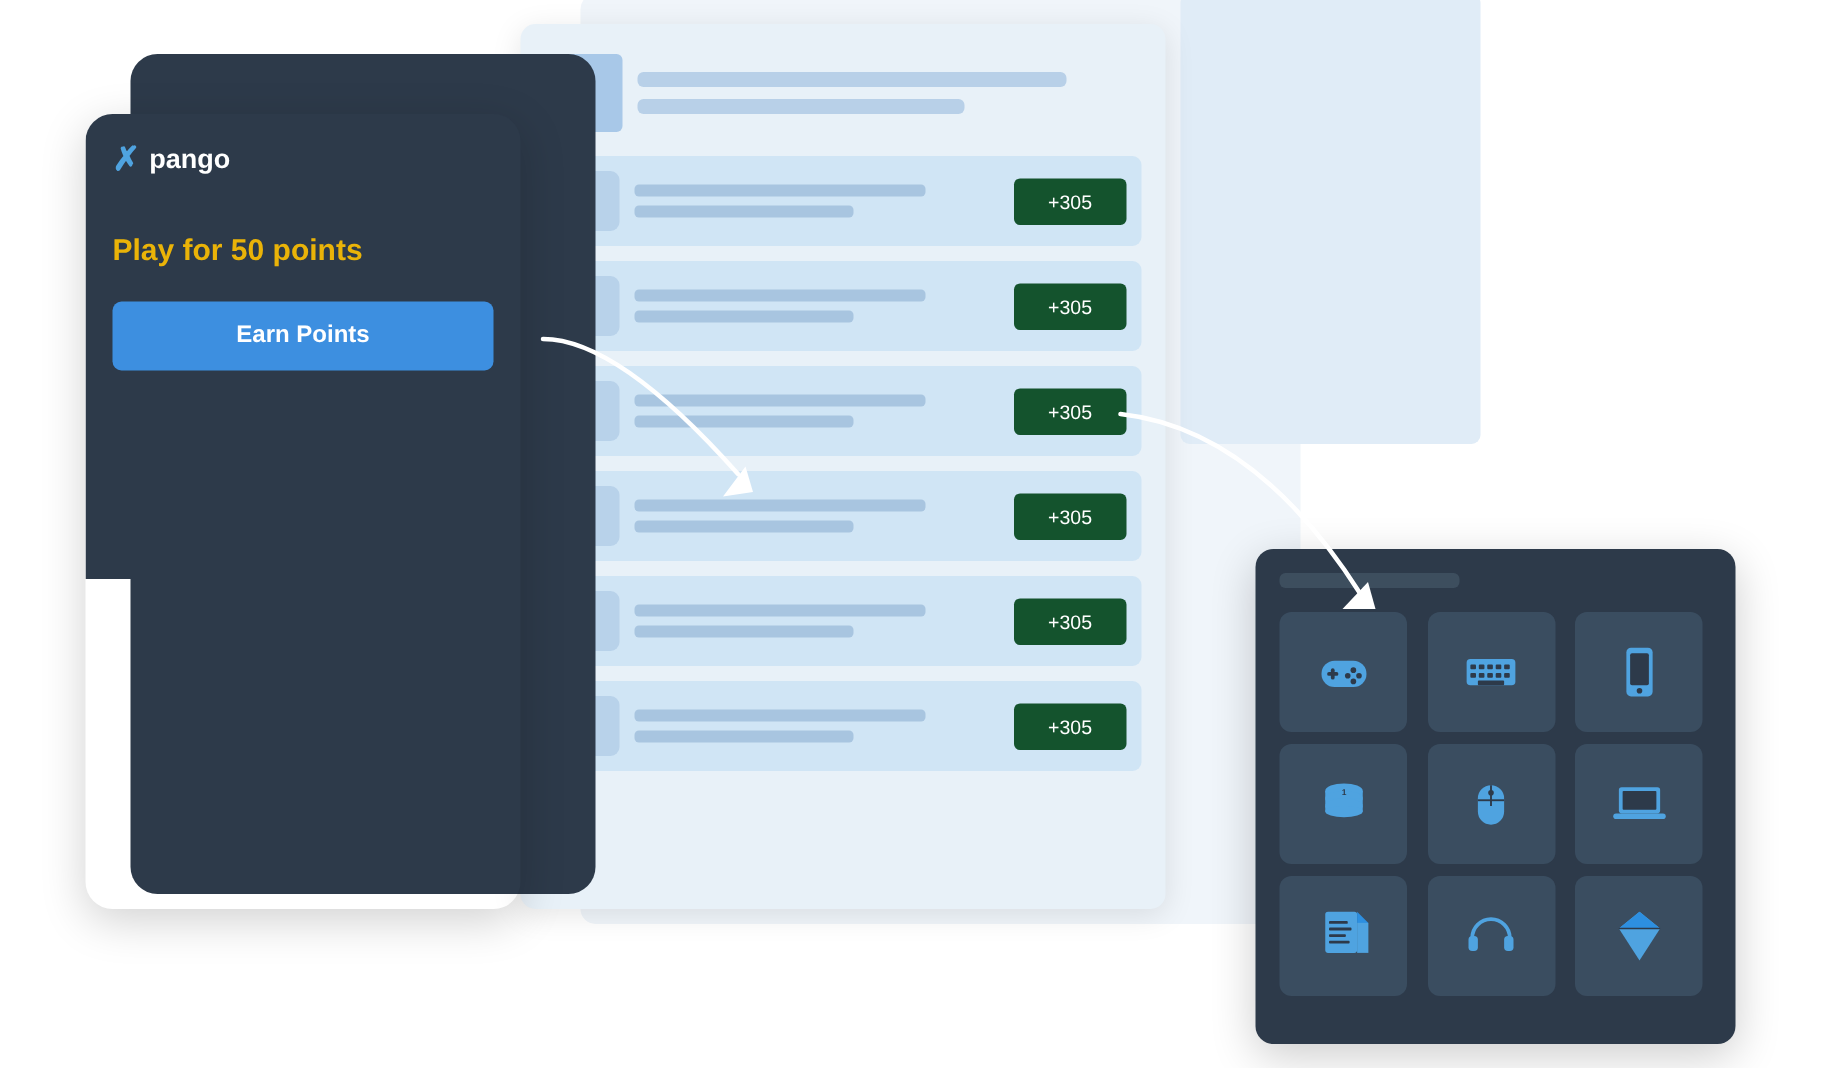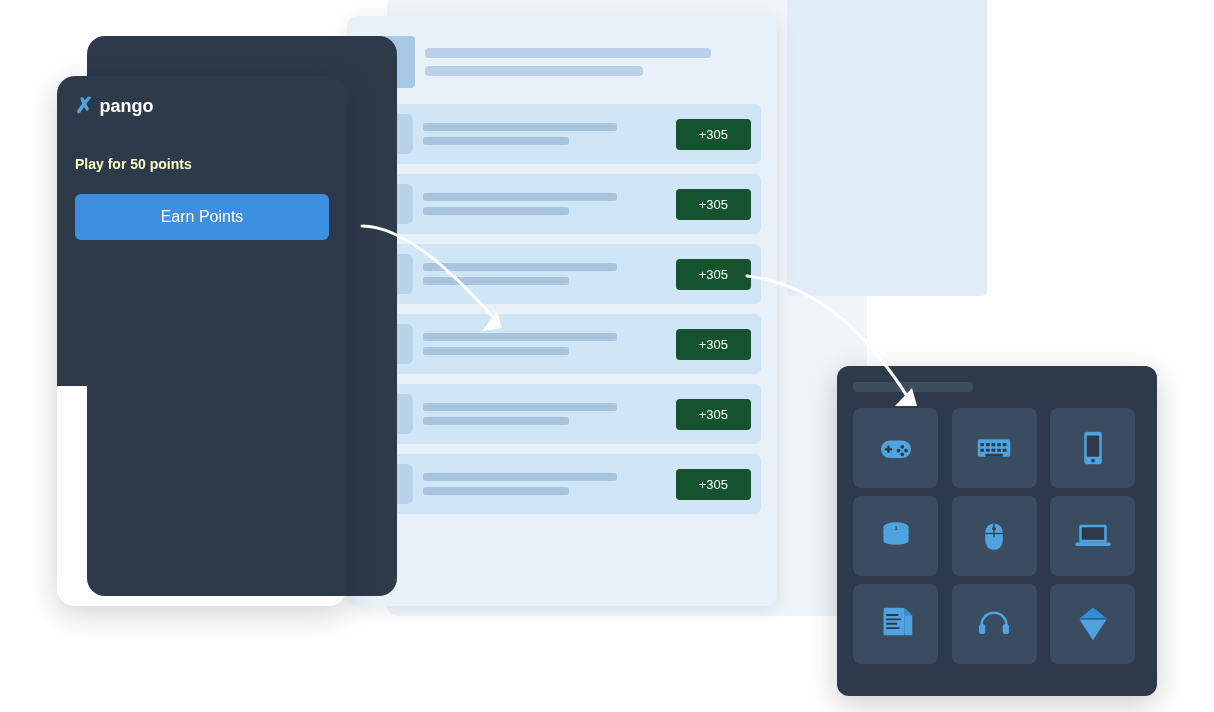--- a/index.html
+++ b/index.html
@@ -112,35 +112,35 @@
     }
 
     .mobile-card-body {
       background: #2d3a4a;
       padding: 20px 18px;
       flex: 1;
       height: 250px;
     }
 
     .play-text {
-      color: #fef9c3;
-      font-size: 14px;
+      color: #eab308;
+      font-size: 20px;
       font-weight: 700;
       margin-bottom: 22px;
     }
 
     .earn-btn {
       width: 100%;
       padding: 14px 0;
       background: #3d8fe0;
       color: #fff;
       border: none;
       border-radius: 6px;
       font-size: 16px;
-      font-weight: 400;
+      font-weight: 700;
       cursor: pointer;
       text-align: center;
     }
 
     
     .dark-panel {
       position: absolute;
       left: 30px;
       top: 20px;
       width: 310px;

